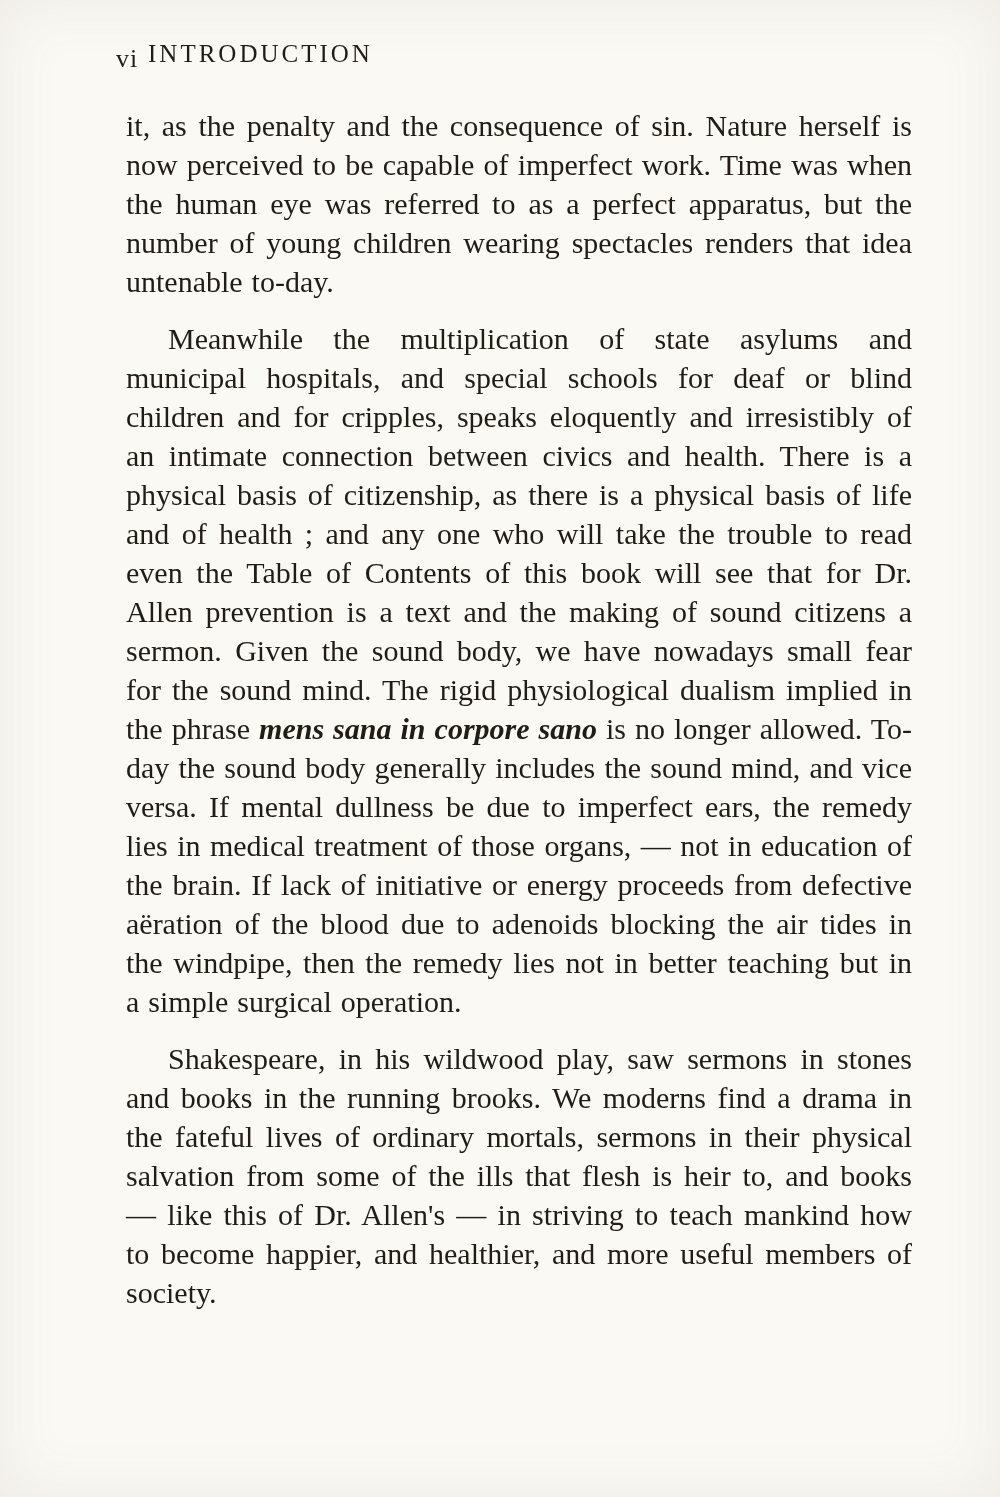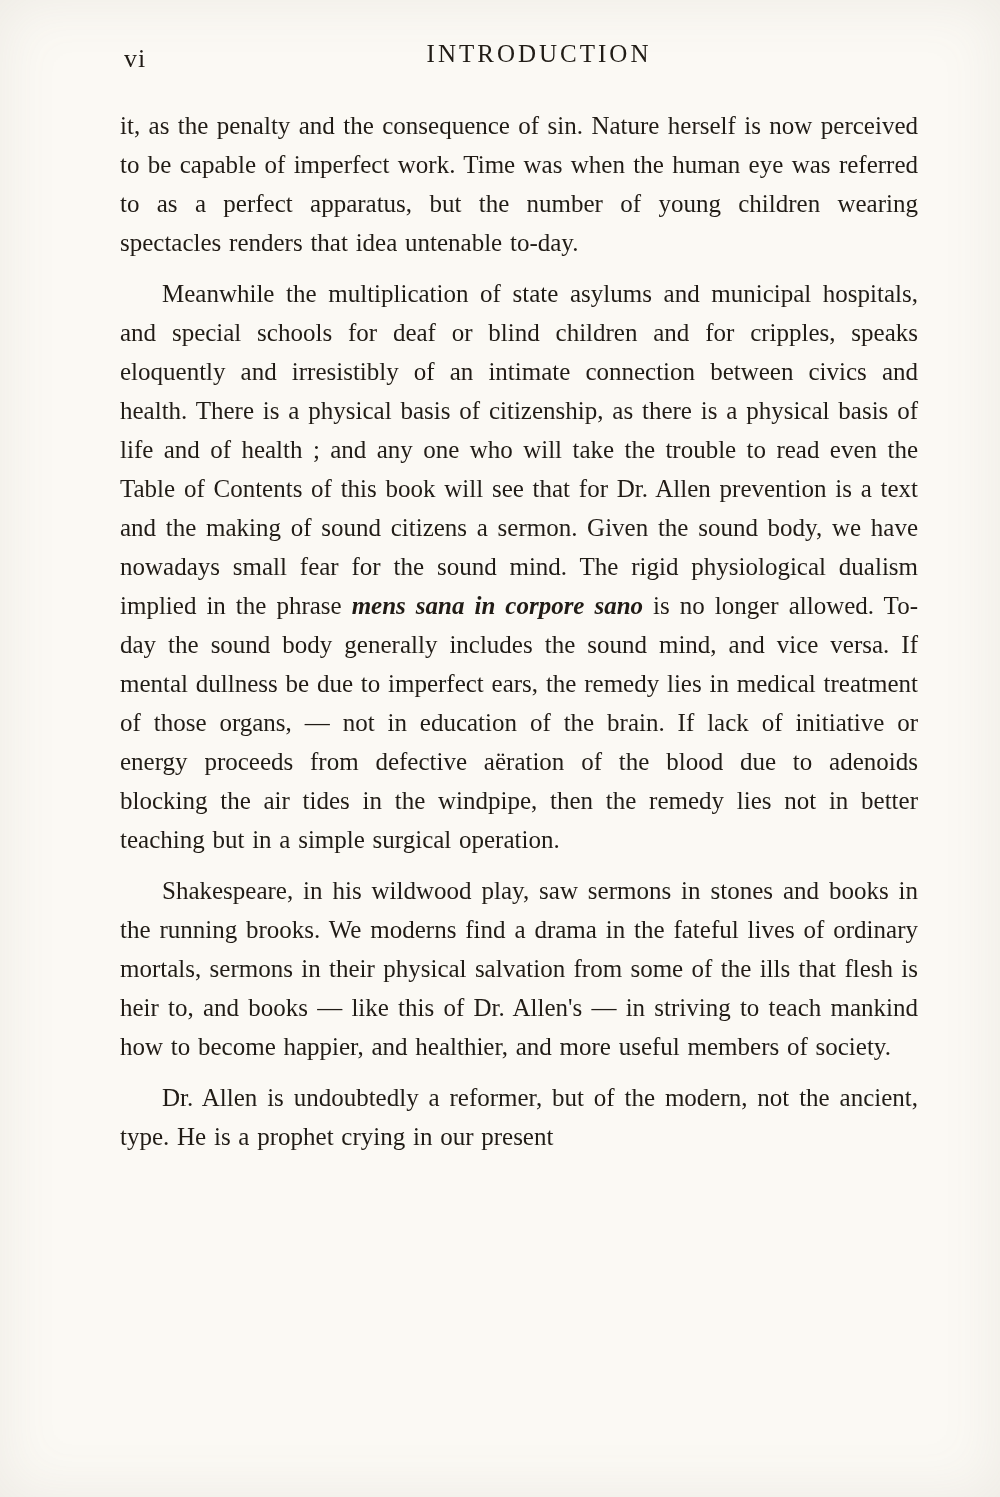--- a/index.html
+++ b/index.html
@@ -27,39 +27,38 @@
     pointer-events: none;
     box-shadow: inset 0 0 60px rgba(120,110,95,0.10);
   }
   .header {
     position: relative;
     height: 44px;
     margin-bottom: 22px;
   }
   .folio {
     position: absolute;
-    left: 16px;
+    left: 8px;
     top: 4px;
     font-size: 26px;
     letter-spacing: 1px;
   }
   .running-title {
     display: block;
-    text-align: center;
     font-size: 25px;
     letter-spacing: 3px;
     padding-left: 40px; 
   }
   .body-text {
     width: 822px;
   }
   .para {
-    margin: 12px;
+    margin: 18px;
     text-align: justify;
-    font-size: 25px;
+    font-size: 30px;
     line-height: 39px;
     word-spacing: 1.5px;
   }
   .para.indent {
     text-indent: 42px;
   }
   .italic {
     font-style: italic;
     font-weight: bold;
   }
@@ -69,15 +68,14 @@
 
 <div class="page">
   <div class="header">
     <span class="folio">vi</span>
     <span class="running-title">INTRODUCTION</span>
   </div>
   <div class="body-text">
       <p class="para"><span>it, as the penalty and the consequence of sin. Nature herself is now perceived to be capable of imperfect work. Time was when the human eye was referred to as a perfect apparatus, but the number of young children wearing spectacles renders that idea untenable to-day.</span></p>
       <p class="para indent"><span>Meanwhile the multiplication of state asylums and municipal hospitals, and special schools for deaf or blind children and for cripples, speaks eloquently and irresistibly of an intimate connection between civics and health. There is a physical basis of citizenship, as there is a physical basis of life and of health ; and any one who will take the trouble to read even the Table of Contents of this book will see that for Dr. Allen prevention is a text and the making of sound citizens a sermon. Given the sound body, we have nowadays small fear for the sound mind. The rigid physiological dualism implied in the phrase </span><span class="italic">mens sana in corpore sano</span><span> is no longer allowed. To-day the sound body generally includes the sound mind, and vice versa. If mental dullness be due to imperfect ears, the remedy lies in medical treatment of those organs, — not in education of the brain. If lack of initiative or energy proceeds from defective aëration of the blood due to adenoids blocking the air tides in the windpipe, then the remedy lies not in better teaching but in a simple surgical operation.</span></p>
       <p class="para indent"><span>Shakespeare, in his wildwood play, saw sermons in stones and books in the running brooks. We moderns find a drama in the fateful lives of ordinary mortals, sermons in their physical salvation from some of the ills that flesh is heir to, and books — like this of Dr. Allen's — in striving to teach mankind how to become happier, and healthier, and more useful members of society.</span></p>
-      <p class="para indent"><span>Dr. Allen is undoubtedly a reformer, but of the modern, not the ancient, type. He is a prophet crying in our present</span></p>
     </div>
 </div>
 
 </body></html>

